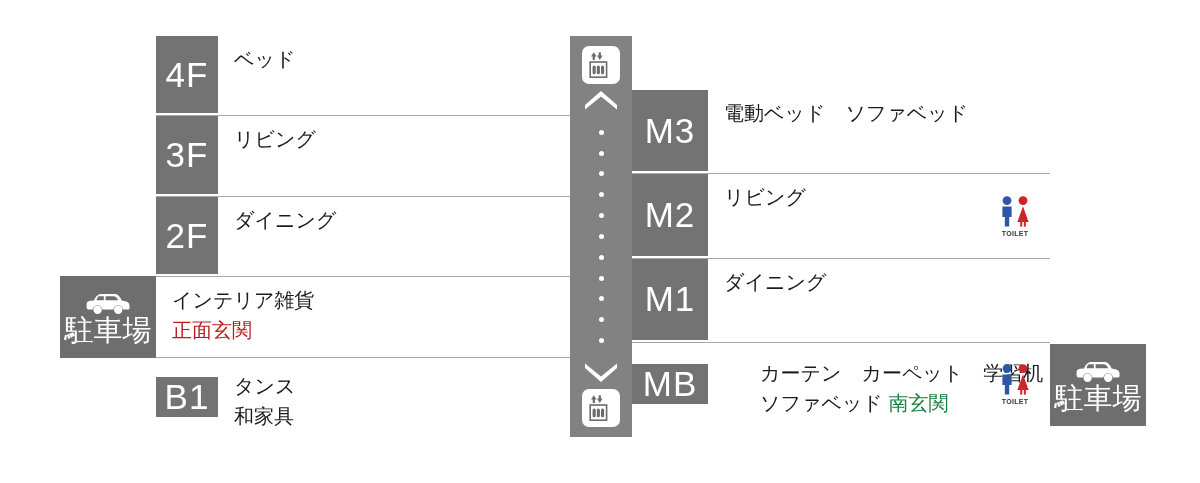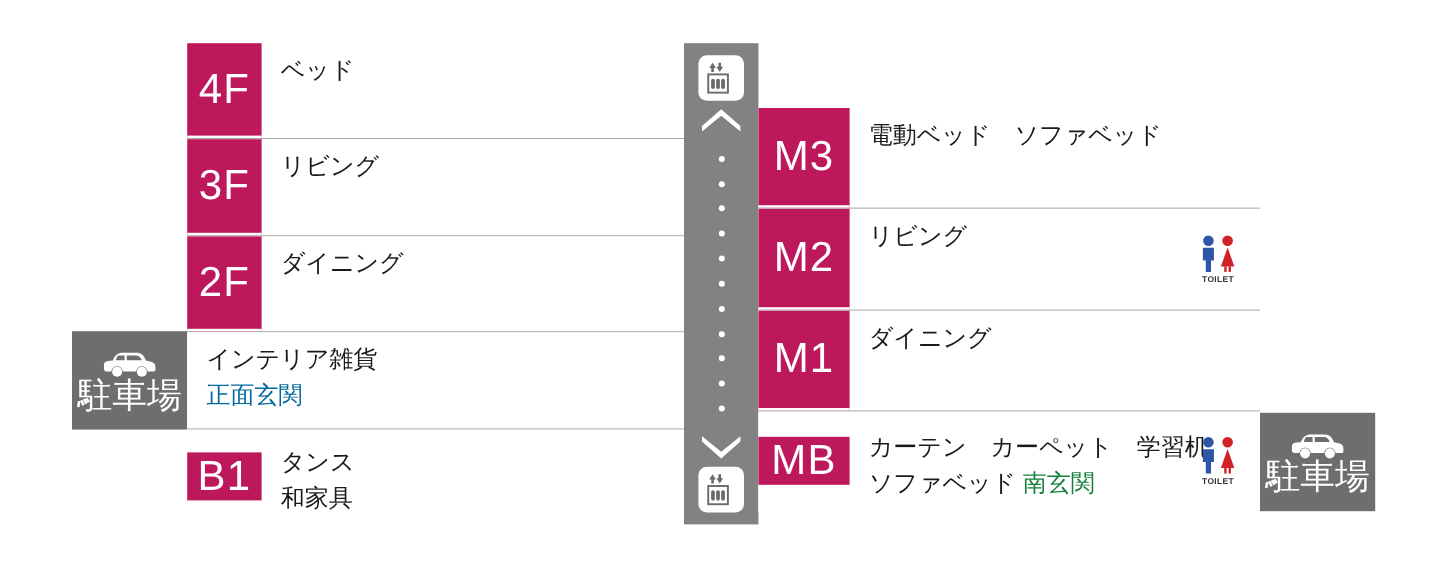--- a/index.html
+++ b/index.html
@@ -31,21 +31,21 @@
     min-height: 0;
     border-bottom: 1px solid #a8a8a8;
     background: #ffffff;
     position: relative;
   }
   .floor-row:last-child { border-bottom: none; align-items: center; }
 
   .floor-badge {
     width: 62px;
     flex: 0 0 62px;
-    background: #be185d;
+    background: #737373;
     color: #ffffff;
     display: flex;
     align-items: center;
     justify-content: center;
     font-size: 35px;
     font-weight: 400;
     letter-spacing: 1px;
     border-bottom: 2px solid #ffffff;
     box-sizing: border-box;
   }
@@ -60,21 +60,21 @@
     justify-content: flex-start;
     position: relative;
   }
   .desc-line {
     font-size: 20px;
     line-height: 30px;
     color: #1a1a1a;
     font-weight: 500;
     white-space: nowrap;
   }
-  .desc-line.entrance { color: #0369a1; }
+  .desc-line.entrance { color: #b91c1c; }
   .desc-inline-entrance { color: #15803d; }
 
   
   #elevator-column {
     position: absolute;
     left: 570px;
     top: 36px;
     width: 62px;
     height: 401px;
     background: #828282;
@@ -131,21 +131,21 @@
     left: 632px;
     top: 90px;
     width: 418px;
     height: 336px;
     display: flex;
     flex-direction: column;
   }
   #right-panel .floor-row {
     border-bottom: 1px solid #a8a8a8;
   }
-  #right-panel .floor-row:last-child { border-bottom: none; }
+  #right-panel .floor-row:last-child { border-bottom: none; gap: 36px; }
   #right-panel .floor-badge { width: 76px; flex: 0 0 76px; }
 
   
   .toilet-icon {
     position: absolute;
     right: 12px;
     top: 50%;
     transform: translateY(-50%);
     width: 46px;
     display: flex;

